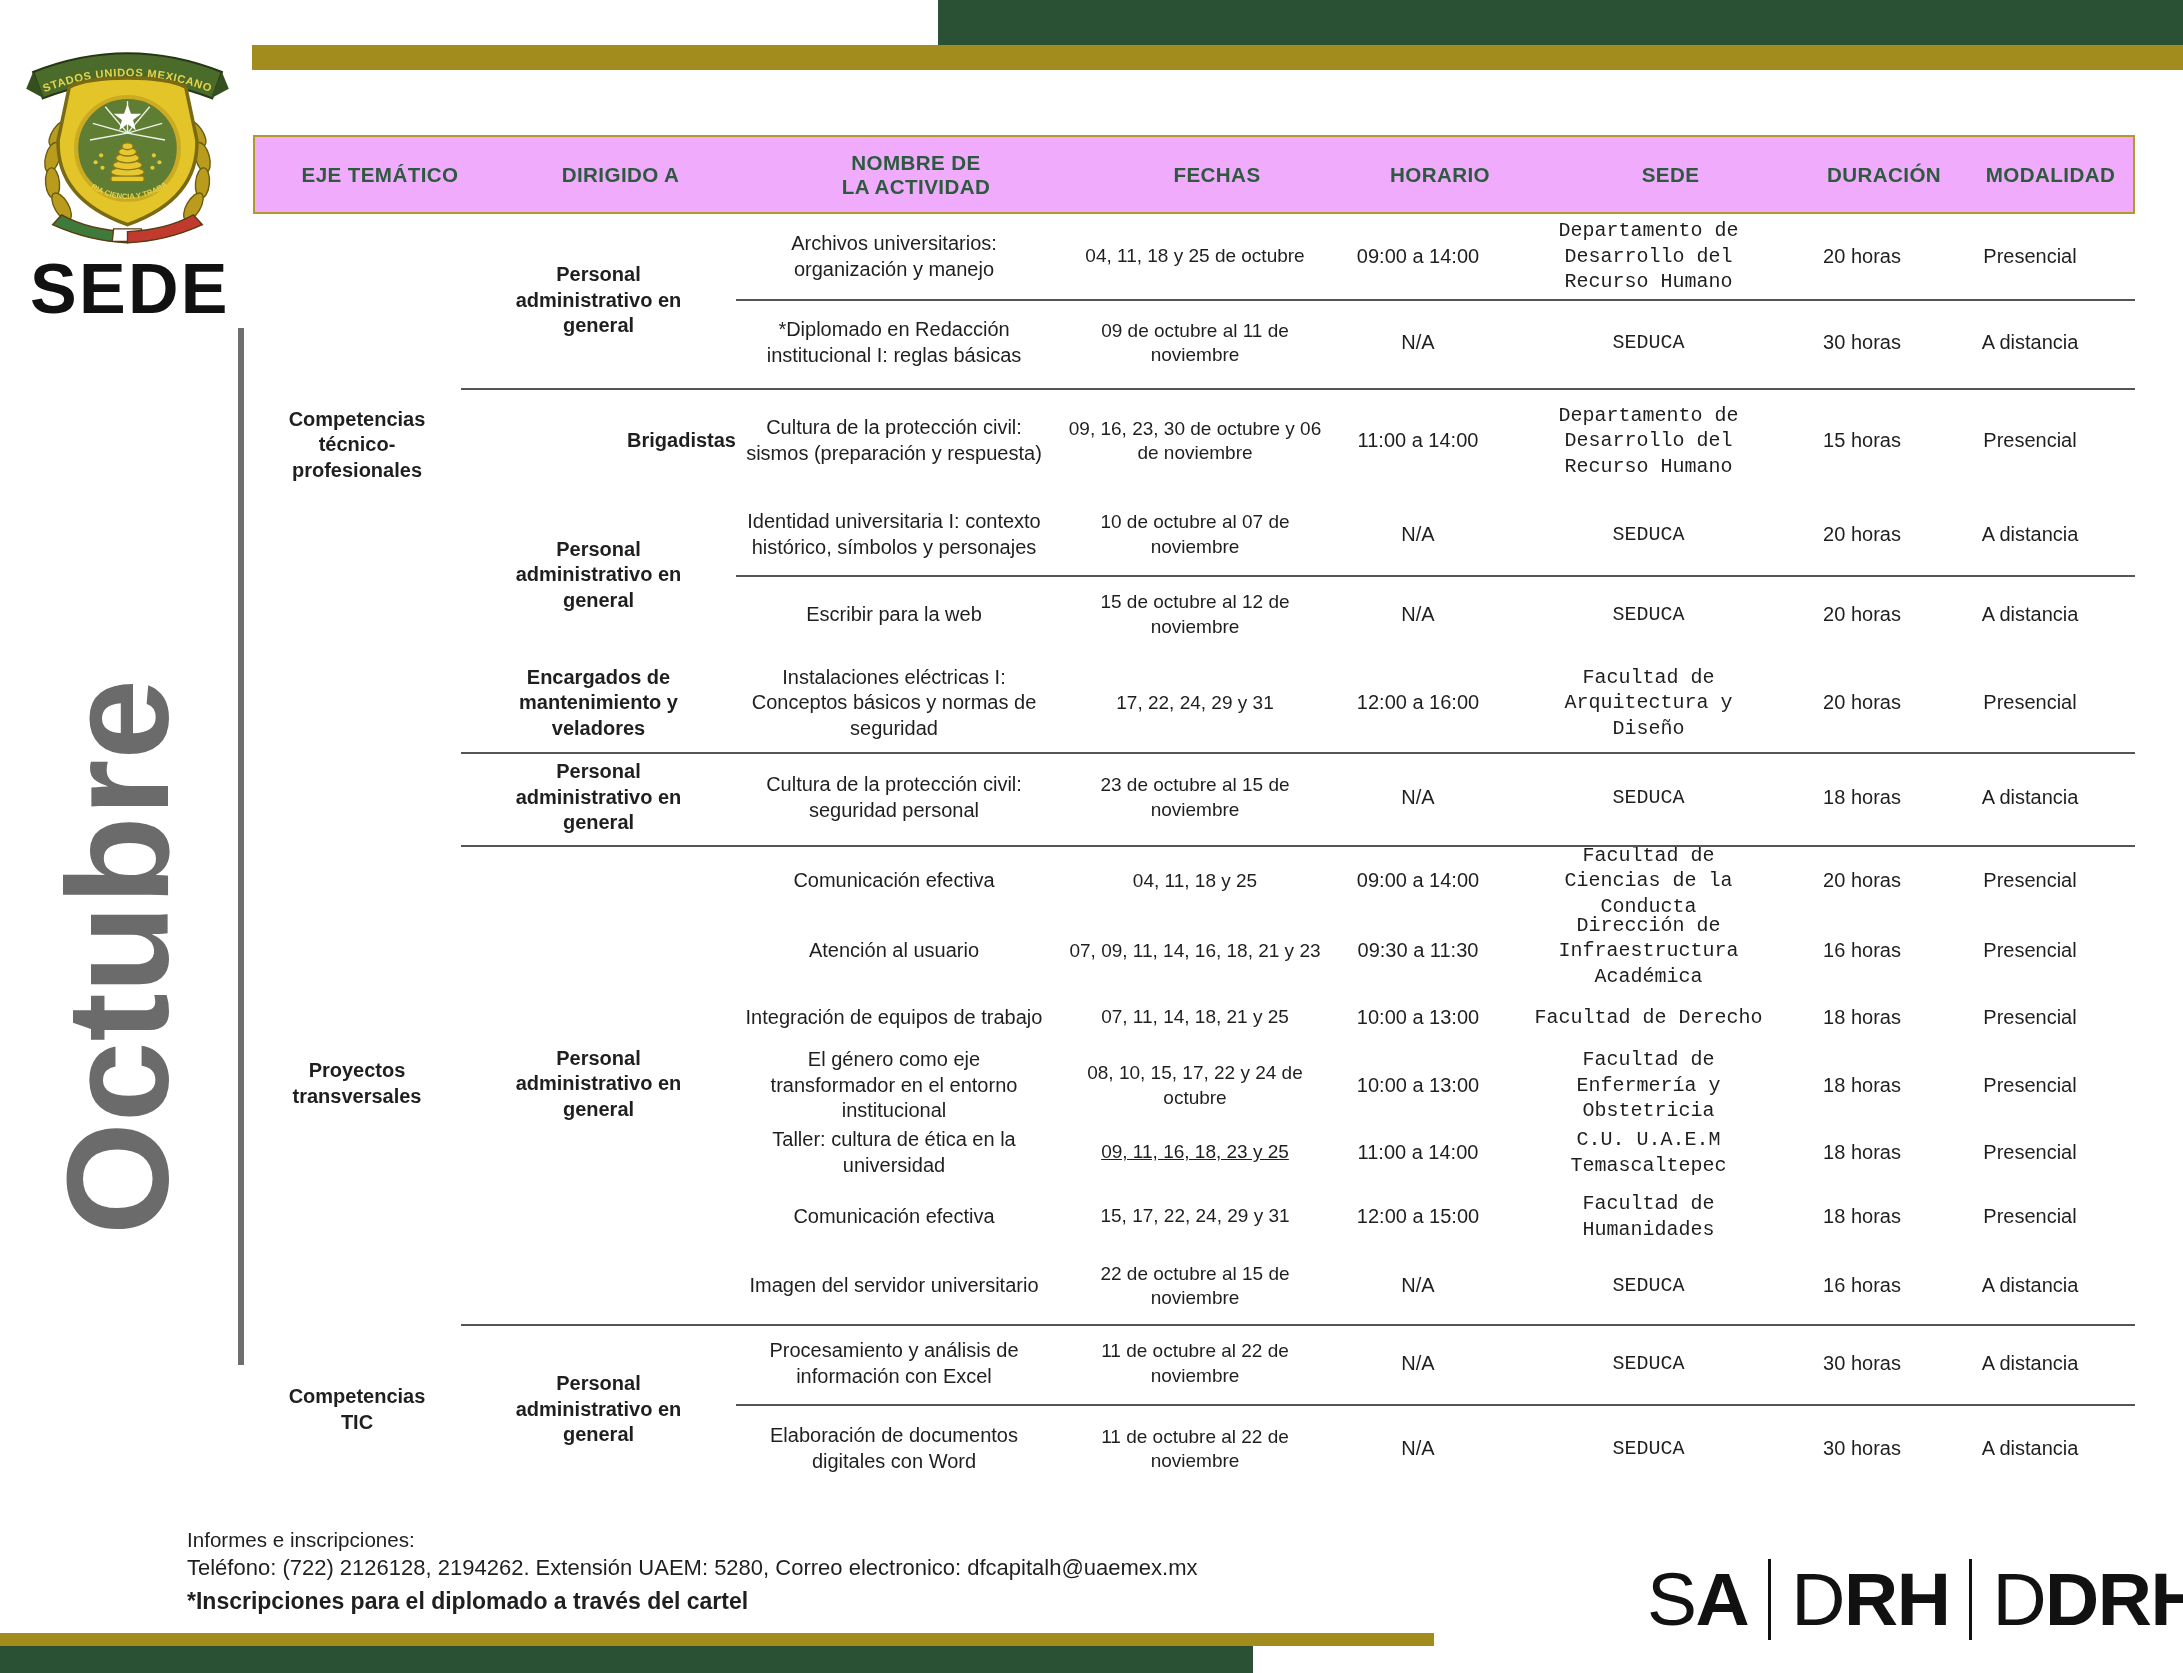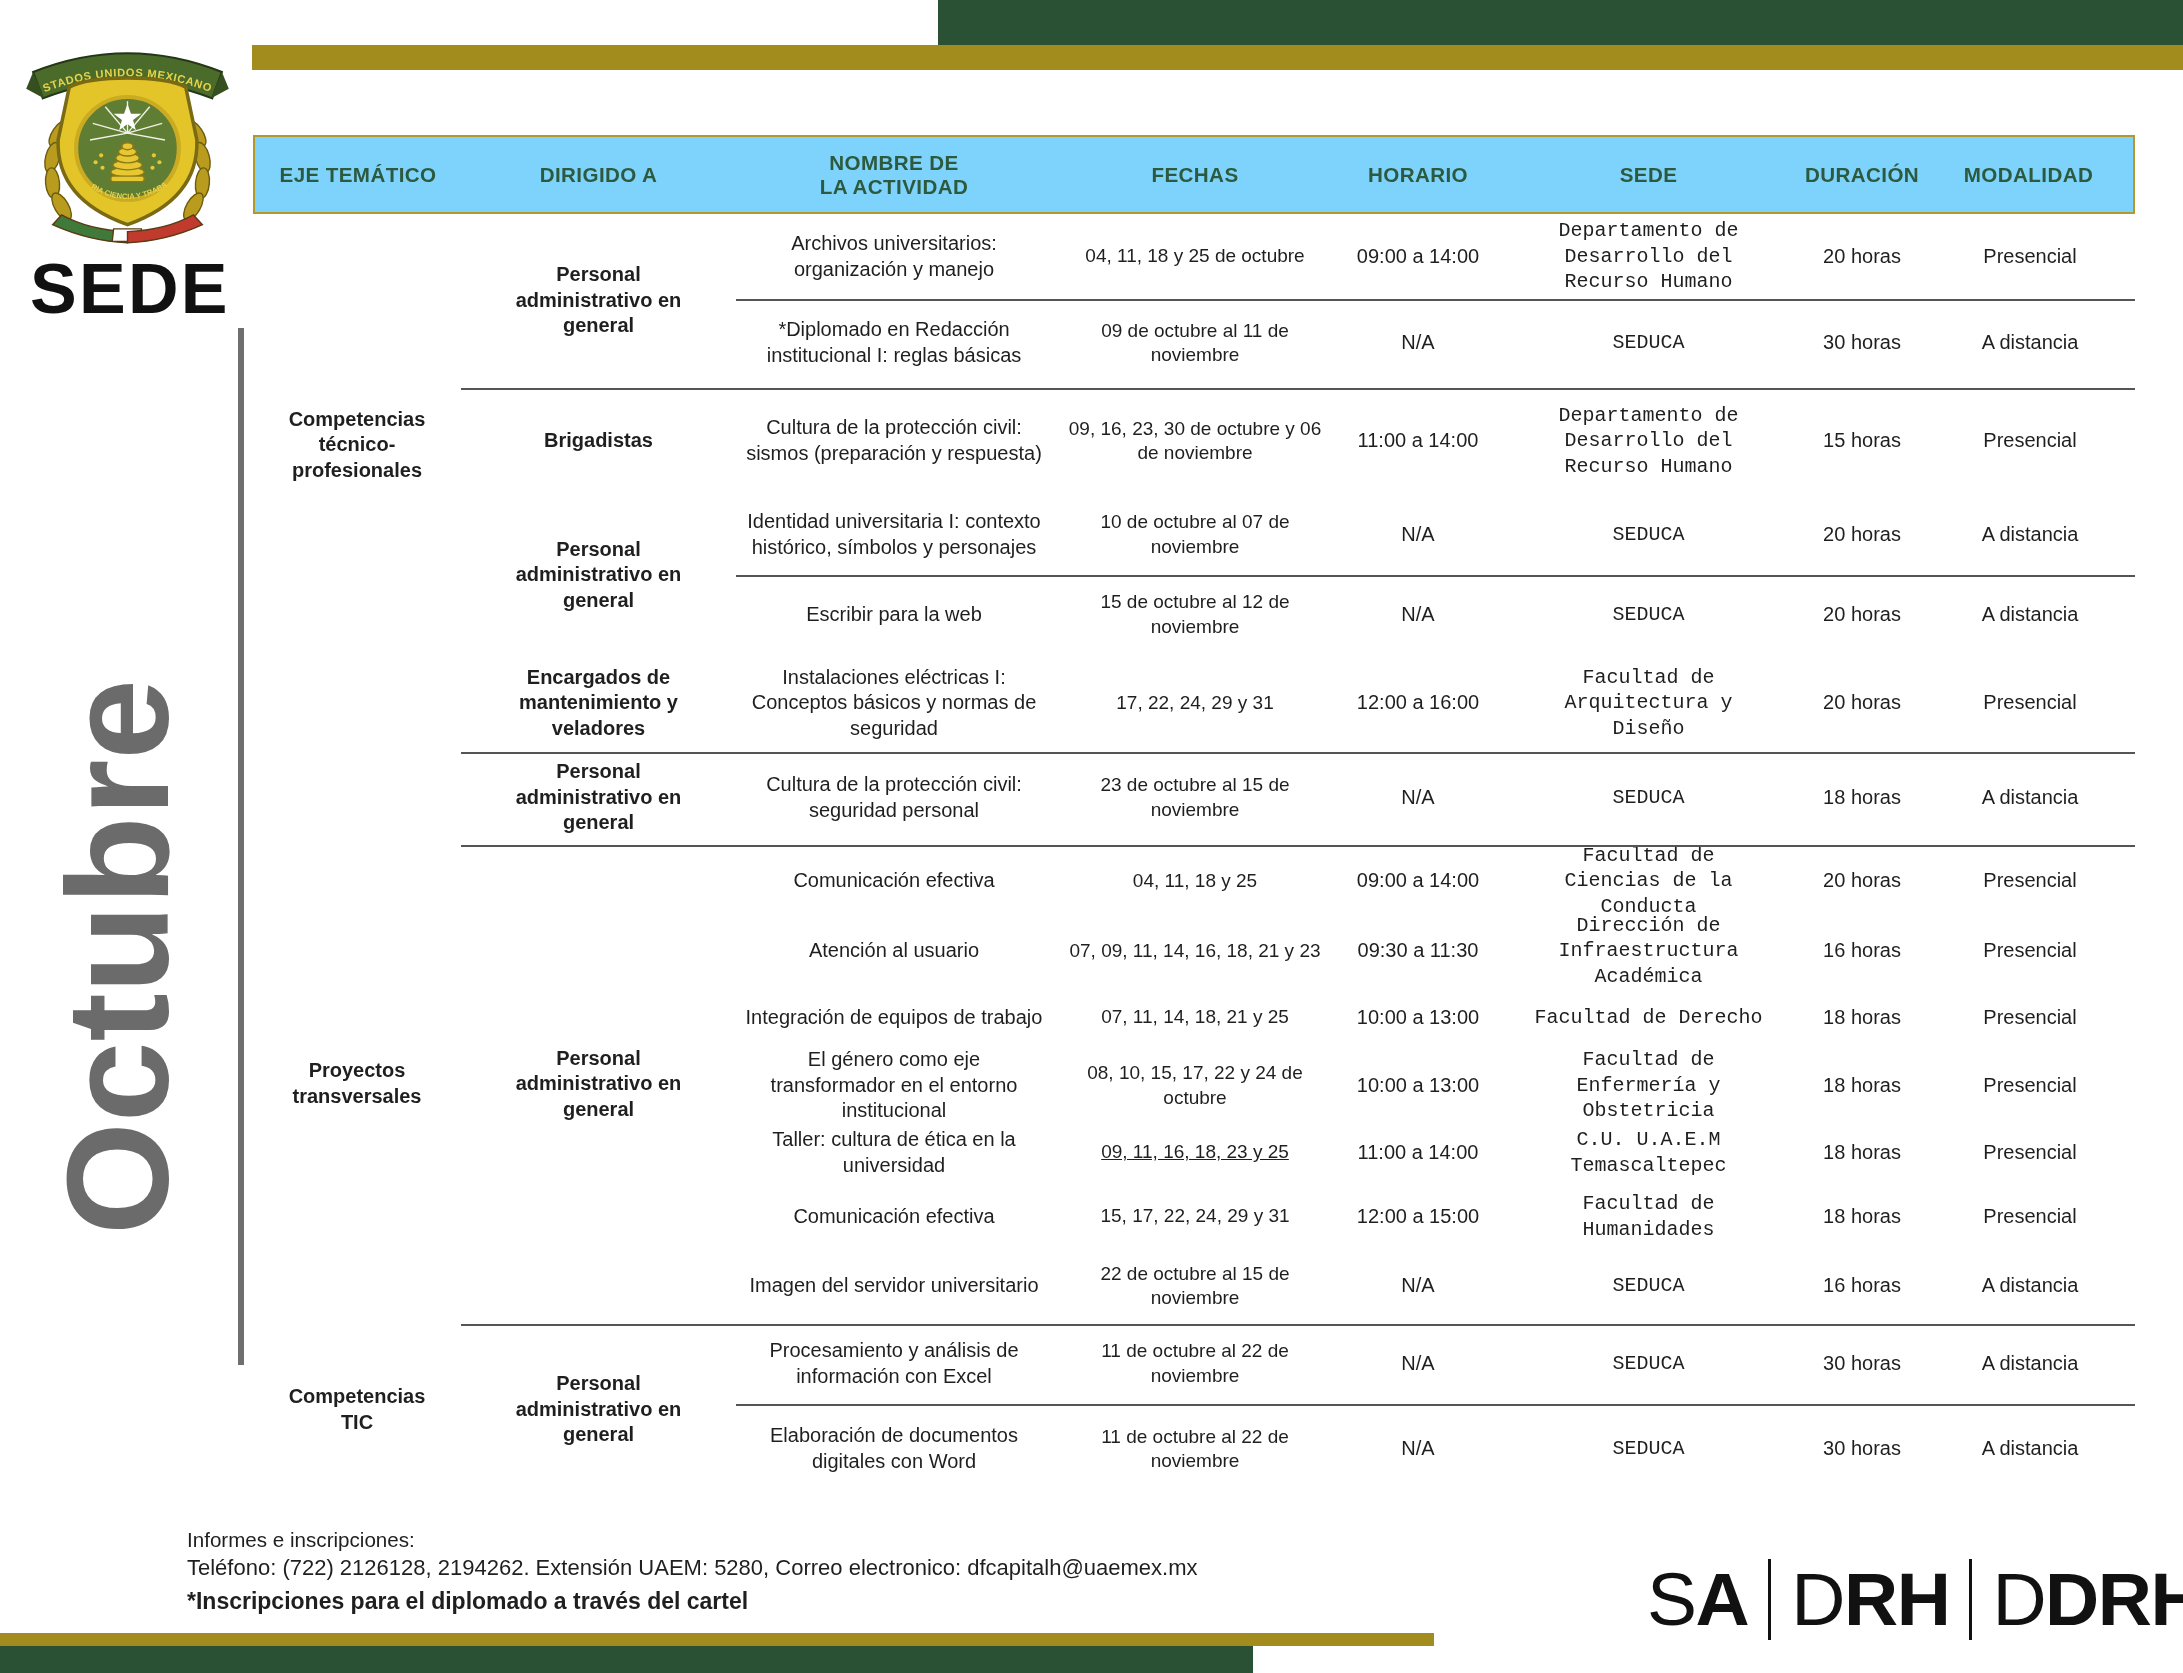--- a/index.html
+++ b/index.html
@@ -21,22 +21,22 @@
   
   .month{
     position:absolute;left:-225px;top:873px;width:686px;height:168px;
     transform:rotate(-90deg);text-align:center;line-height:168px;
     font-size:145px;font-weight:700;color:#6b6b6b;
   }
   .vrule{position:absolute;left:238px;top:328px;width:6.1px;height:1037px;background:#6f6f6f;}
   
   .thead{
     position:absolute;left:253px;top:135px;width:1882px;height:79px;
-    border:2.3px solid #b1992b;box-sizing:border-box;background:#7dd3fc;
-    display:grid;grid-template-columns:206px 275px 316px 286px 160px 301px 126px 207px;
+    border:2.3px solid #b1992b;box-sizing:border-box;background:#f0abfc;
+    display:grid;grid-template-columns:206px 275px 316px 286px 160px 301px 126px 207px;padding-left:22px;
   }
   .thead .hc{
     display:flex;align-items:center;justify-content:center;text-align:center;
     font-size:20.6px;font-weight:700;color:#2d5a3e;letter-spacing:0.4px;white-space:pre-line;
   }
   
   .tbody{
     position:absolute;left:253px;top:214px;width:1882px;height:1281px;
     display:grid;grid-template-columns:208px 275px 316px 286px 160px 301px 126px 210px;
   }
@@ -167,21 +167,21 @@
       <span class="eje-label">Proyectos
 transversales</span>
     </div>
     <div class="cell" style="grid-area: 15 / 1 / 17;">
       <span class="eje-label">Competencias
 TIC</span>
     </div>
     <div class="cell" style="grid-area: 1 / 2 / 3;">
       <span class="dir-label">Personal administrativo en general</span>
     </div>
-    <div class="cell" style="grid-area: 3 / 2 / 4;">
+    <div class="cell" style="grid-area: 3 / 2 / 4; justify-content: flex-end;">
       <span class="dir-label">Brigadistas</span>
     </div>
     <div class="cell" style="grid-area: 4 / 2 / 6;">
       <span class="dir-label">Personal administrativo en general</span>
     </div>
     <div class="cell" style="grid-area: 6 / 2 / 7;">
       <span class="dir-label">Encargados de mantenimiento y veladores</span>
     </div>
     <div class="cell" style="grid-area: 7 / 2 / 8;">
       <span class="dir-label">Personal administrativo en general</span>

